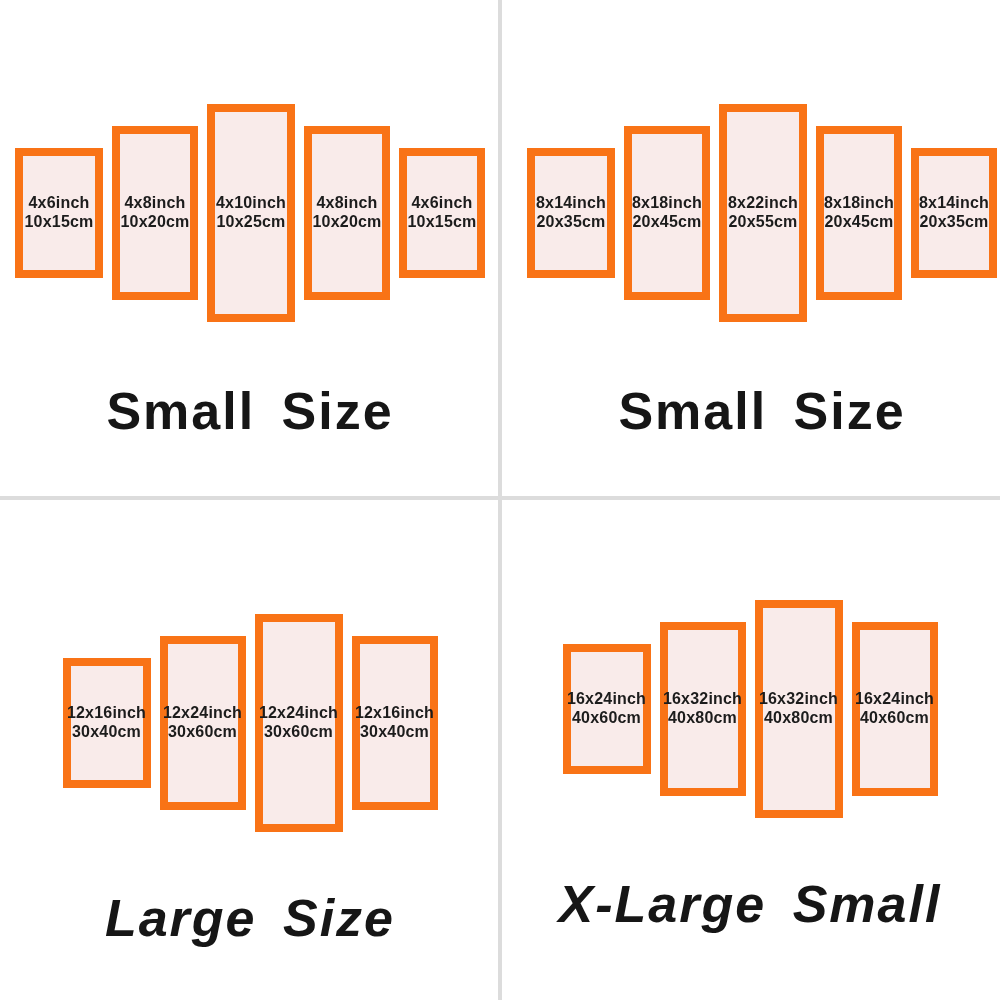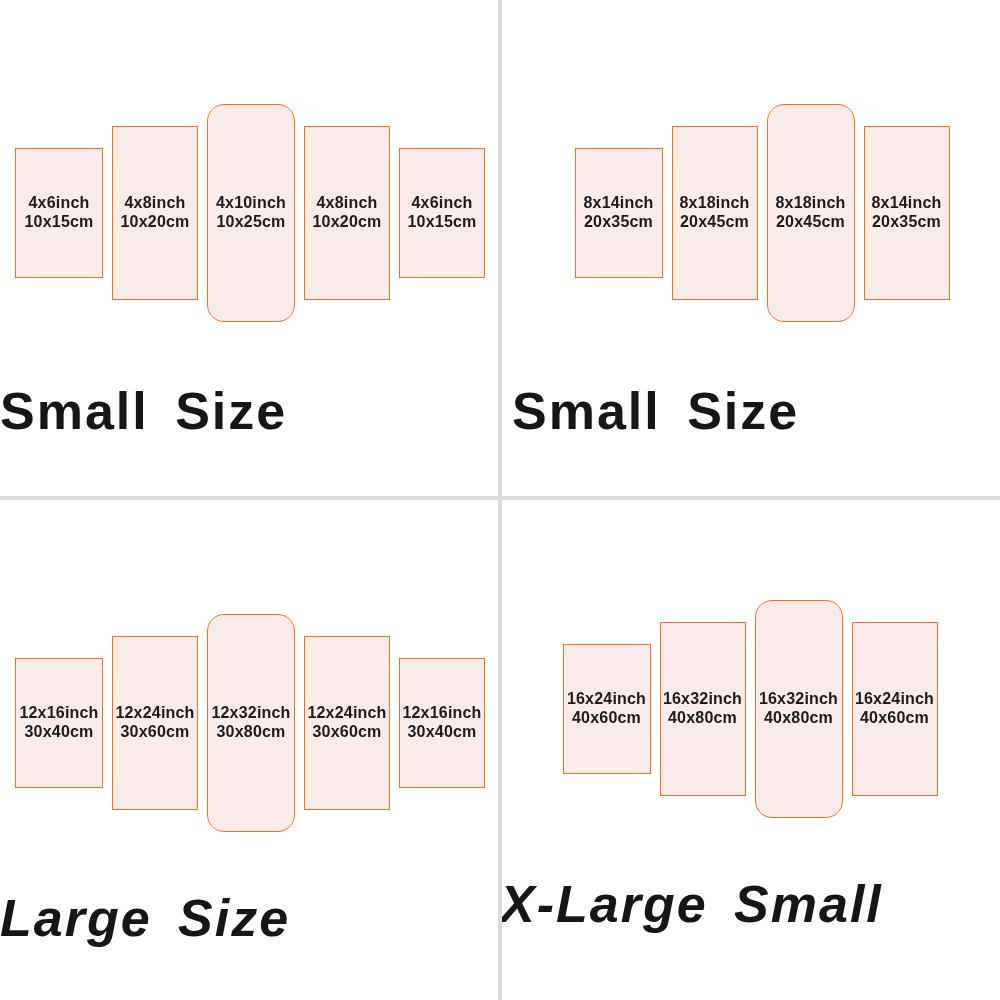--- a/index.html
+++ b/index.html
@@ -28,48 +28,49 @@
     height: 426px;
     display: flex;
     align-items: center;
     justify-content: center;
     gap: 9px;
   }
   .bottom .panels { height: 446px; }
 
   .panel {
     box-sizing: border-box;
-    border: 1px solid #f97316;
+    border: 8px solid #f97316;
     background: #f9ebea;
     display: flex;
     align-items: center;
     justify-content: center;
     flex: 0 0 auto;
   }
   .panel:nth-child(1) { width: 88px; height: 130px; }
   .panel:nth-child(2) { width: 86px; height: 174px; }
-  .panel:nth-child(3) { width: 88px; height: 218px; border-radius: 17px; }
+  .panel:nth-child(3) { width: 88px; height: 218px; }
   .panel:nth-child(4) { width: 86px; height: 174px; }
   .panel:nth-child(5) { width: 86px; height: 130px; }
 
   .panel-label {
     text-align: center;
     font-size: 16px;
     font-weight: bold;
     color: #1c1c1c;
     line-height: 1.18;
     letter-spacing: 0.2px;
     white-space: nowrap;
   }
   .panel-label span { display: block; }
 
   .quad-title {
     position: absolute;
     left: 0; right: 0;
     top: 381px;
+    text-align: center;
     font-size: 52px;
     font-weight: bold;
     color: #161616;
     letter-spacing: 2px;
     word-spacing: 10px;
     white-space: nowrap;
   }
   .bottom .quad-title { top: 388px; font-style: italic; }
 
   .divider { position: absolute; background: #dcdcdc; }
@@ -126,20 +127,26 @@
         </div>
       </div>
       <div class="panel">
         <div class="panel-label">
           <span>8x18inch</span>
           <span>20x45cm</span>
         </div>
       </div>
       <div class="panel">
         <div class="panel-label">
+          <span>8x22inch</span>
+          <span>20x55cm</span>
+        </div>
+      </div>
+      <div class="panel">
+        <div class="panel-label">
           <span>8x18inch</span>
           <span>20x45cm</span>
         </div>
       </div>
       <div class="panel">
         <div class="panel-label">
           <span>8x14inch</span>
           <span>20x35cm</span>
         </div>
       </div>
@@ -156,26 +163,20 @@
         </div>
       </div>
       <div class="panel">
         <div class="panel-label">
           <span>12x24inch</span>
           <span>30x60cm</span>
         </div>
       </div>
       <div class="panel">
         <div class="panel-label">
-          <span>12x32inch</span>
-          <span>30x80cm</span>
-        </div>
-      </div>
-      <div class="panel">
-        <div class="panel-label">
           <span>12x24inch</span>
           <span>30x60cm</span>
         </div>
       </div>
       <div class="panel">
         <div class="panel-label">
           <span>12x16inch</span>
           <span>30x40cm</span>
         </div>
       </div>

